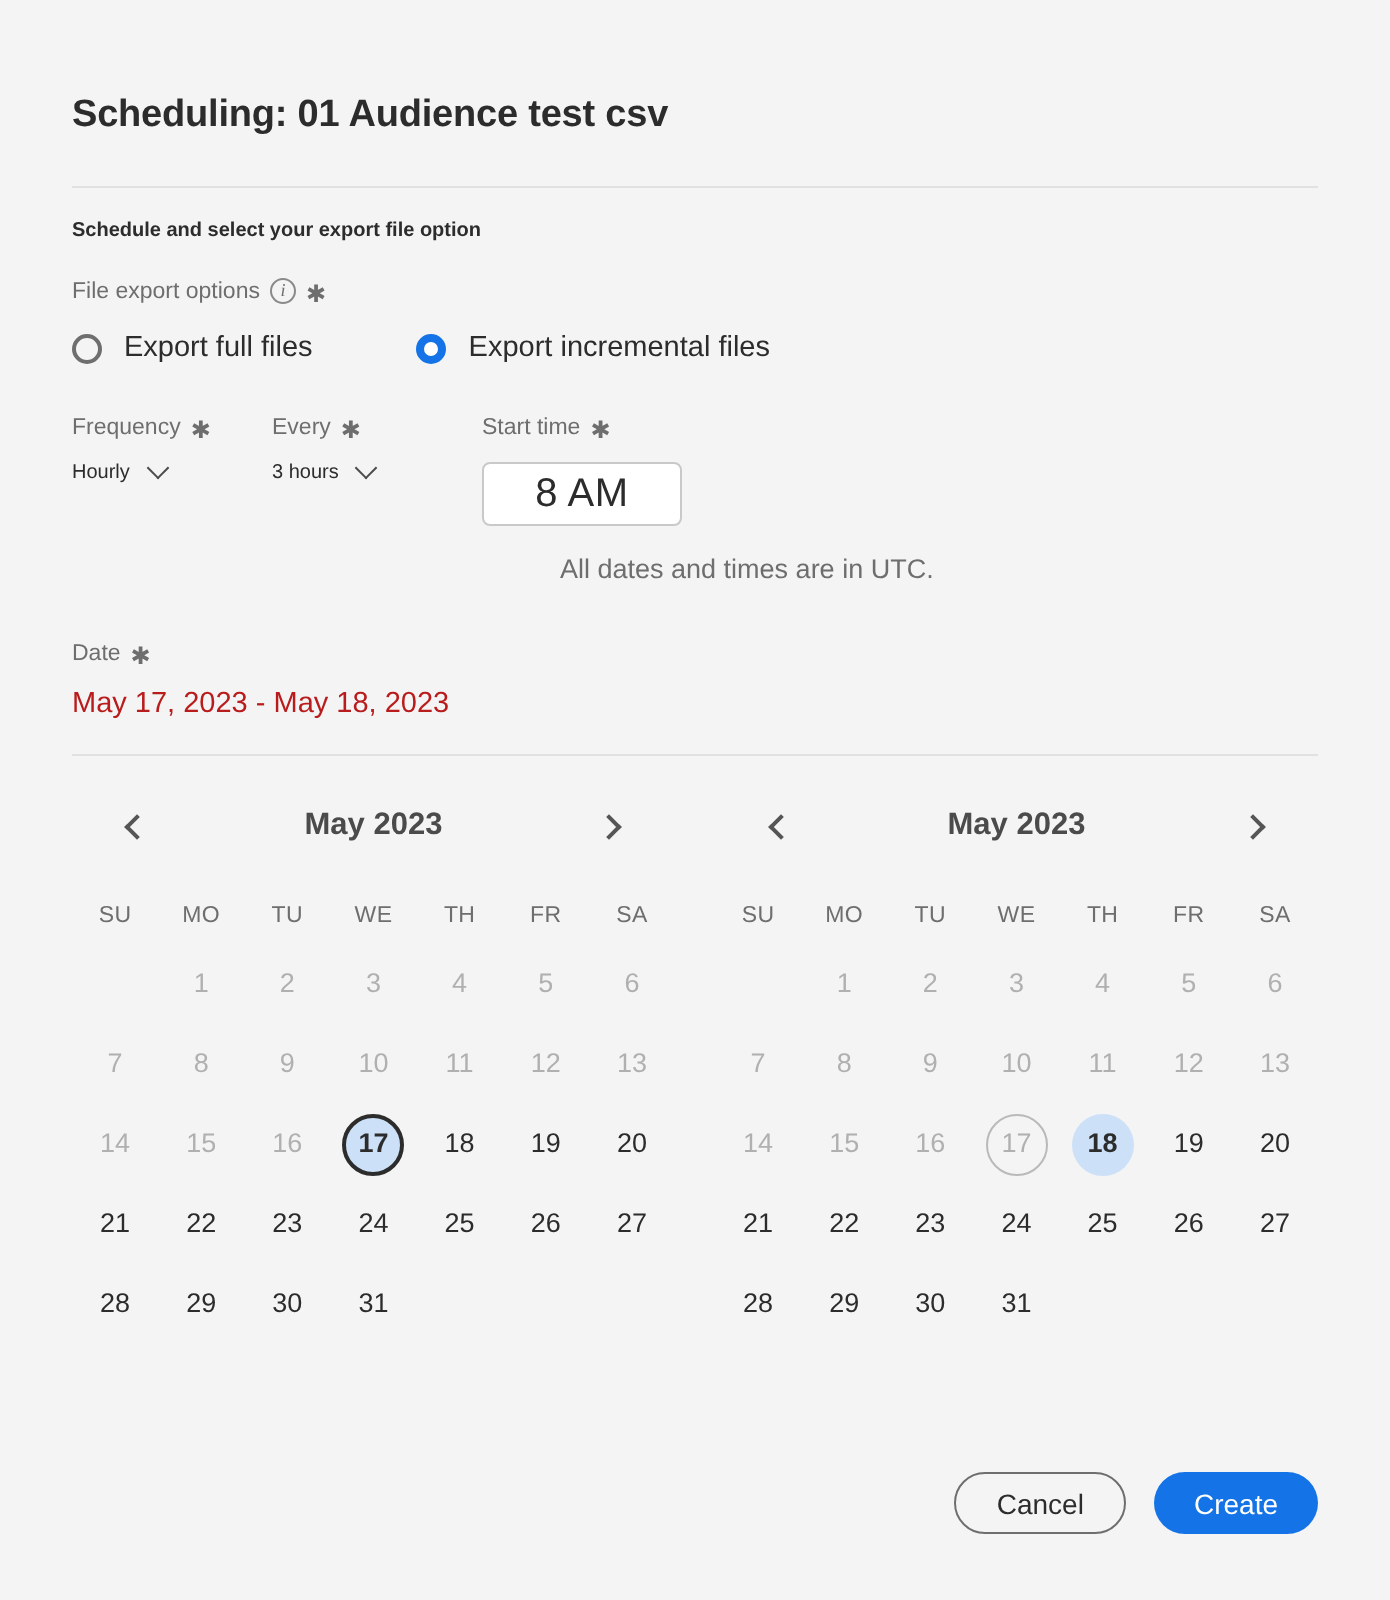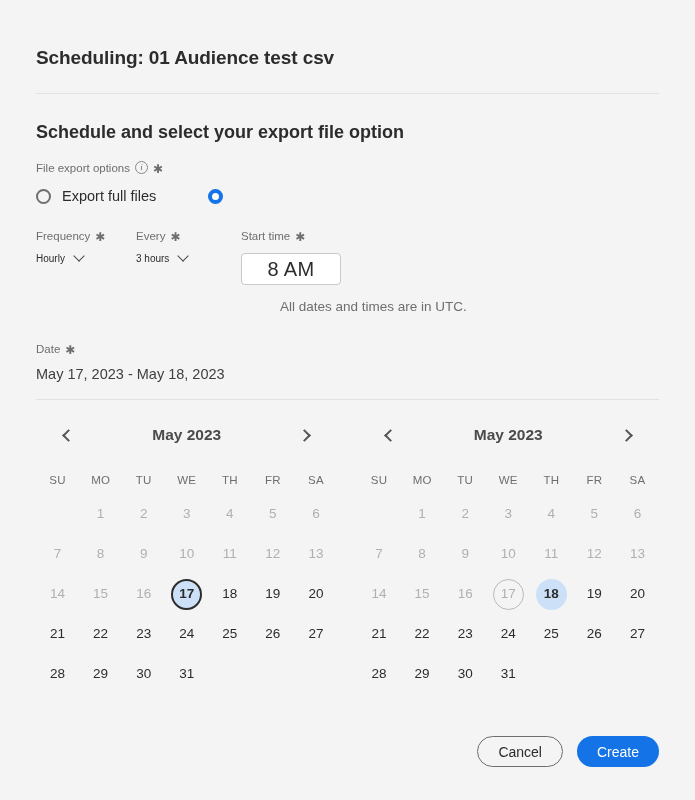--- a/index.html
+++ b/index.html
@@ -30,24 +30,24 @@
     margin-top: 17px;
   }
   .title-rule {
     height: 1px;
     background: #e1e1e1;
     margin-top: 24px;
   }
 
   
   .section-heading {
-    font-size: 18px;
+    font-size: 10px;
     font-weight: bold;
     color: #2c2c2c;
-    margin-top: 28px;
+    margin-top: 16px;
   }
 
   
   .field-label {
     font-size: 11.5px;
     color: #6e6e6e;
     display: flex;
     align-items: center;
     gap: 5px;
     white-space: nowrap;
@@ -157,21 +157,21 @@
     font-size: 13.5px;
     color: #6e6e6e;
     padding-left: 244px;
   }
 
   
   .date-block { margin-top: 29px; }
   .date-value {
     margin-top: 11px;
     font-size: 14.5px;
-    color: #404040;
+    color: #b91c1c;
   }
   .date-rule {
     height: 1px;
     background: #e1e1e1;
     margin-top: 17px;
   }
 
   
   .calendars {
     display: flex;
@@ -304,20 +304,21 @@
     <span class="req-star">✱</span>
   </div>
 
   <div class="radio-row">
     <div class="radio-opt">
       <span class="radio-mark"></span>
       <span>Export full files</span>
     </div>
     <div class="radio-opt second">
       <span class="radio-mark on"></span>
+      <span>Export incremental files</span>
     </div>
   </div>
 
   <div class="controls">
 
     <div class="ctl frequency">
       <div class="field-label">
         <span>Frequency</span>
         <span class="req-star">✱</span>
       </div>

